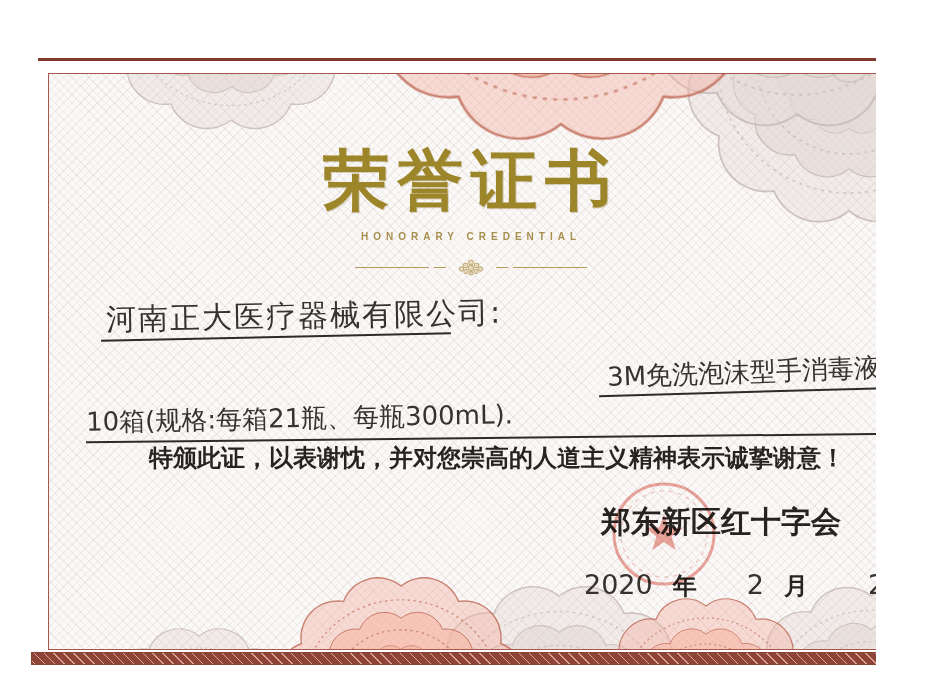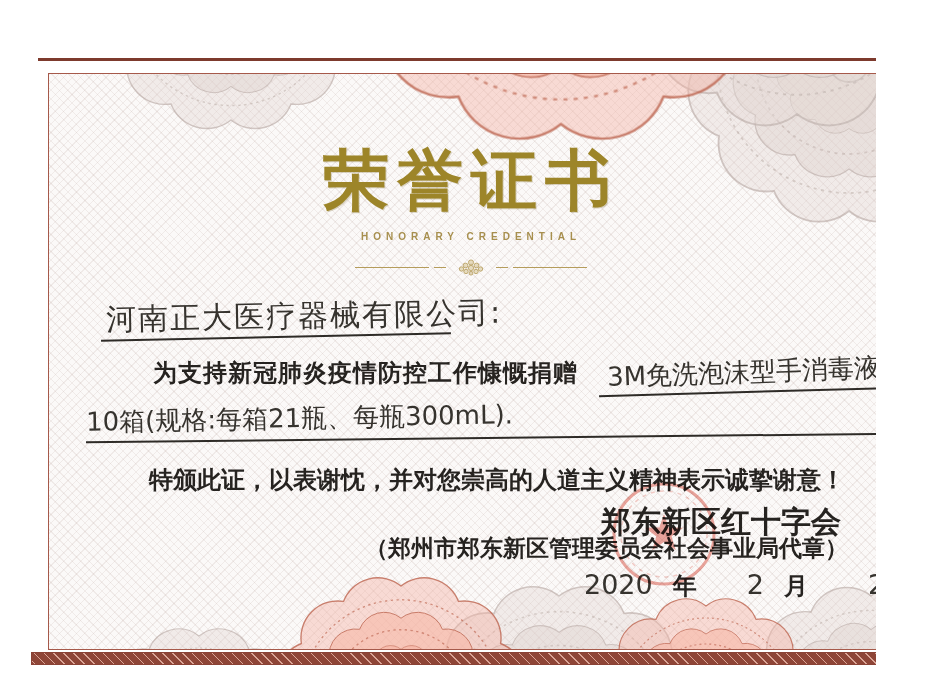--- a/index.html
+++ b/index.html
@@ -54,21 +54,21 @@
   .recipient  { position:absolute; left:57px;  top:222px; font-size:30px; letter-spacing:2px; transform:rotate(-1deg); }
   .u-recipient{ left:52px;  top:262px; width:350px; transform:rotate(-1.2deg); }
 
   .donation-prefix{ position:absolute; left:104px; top:283px; font-size:24px; letter-spacing:1px; }
   .item  { position:absolute; left:558px; top:281px; font-size:26px; transform:rotate(-2deg); }
   .u-item{ left:550px; top:317px; width:296px; transform:rotate(-1.6deg); }
 
   .detail  { position:absolute; left:37px; top:327px; font-size:26px; transform:rotate(-1deg); }
   .u-detail{ left:37px; top:363px; width:806px; transform:rotate(-0.6deg); }
 
-  .closing { position:absolute; left:100px; top:390px; font-size:24px; }
+  .closing { position:absolute; left:100px; top:368px; font-size:24px; }
 
   .issuer     { position:absolute; left:552px; top:428px; font-size:30px; }
   .issuer-note{ position:absolute; left:316px; top:459px; font-size:23px; }
 
   .dateline{ position:absolute; left:515px; top:495px; display:flex; align-items:baseline; }
   .dnum { font-size:27px; margin:0 20px; }
   .dunit{ font-size:24px; }
   .g1{ width:30px; } .g2{ width:40px; }
 
   .seal{ position:absolute; left:550px; top:395px; width:130px; height:130px; opacity:.55; mix-blend-mode:multiply; }
@@ -128,31 +128,29 @@
             <circle cx="20" cy="15.2" r="1.9"></circle>
         </g>
       </svg>
       <span class="ddash"></span>
       <span class="dline"></span>
     </div>
 
     <div class="recipient hand">河南正大医疗器械有限公司:</div>
     <div class="u u-recipient"></div>
 
-    <span class="donation-prefix printed">为支持新冠肺炎疫情防控工作慷慨捐赠</span>
     <span class="item hand">3M免洗泡沫型手消毒液</span>
     <div class="u u-item"></div>
 
     <div class="detail hand">10箱(规格:每箱21瓶、每瓶300mL).</div>
     <div class="u u-detail"></div>
 
     <div class="closing printed">特颁此证，以表谢忱，并对您崇高的人道主义精神表示诚挚谢意！</div>
 
     <div class="issuer printed">郑东新区红十字会</div>
-    <div class="issuer-note printed">（郑州市郑东新区管理委员会社会事业局代章）</div>
 
     <div class="dateline">
       <span class="hand dnum">2020</span>
       <span class="printed dunit">年</span>
       <span class="g1"></span>
       <span class="hand dnum">2</span>
       <span class="printed dunit">月</span>
       <span class="g2"></span>
       <span class="hand dnum">2</span>
       <span class="printed dunit">日</span>

